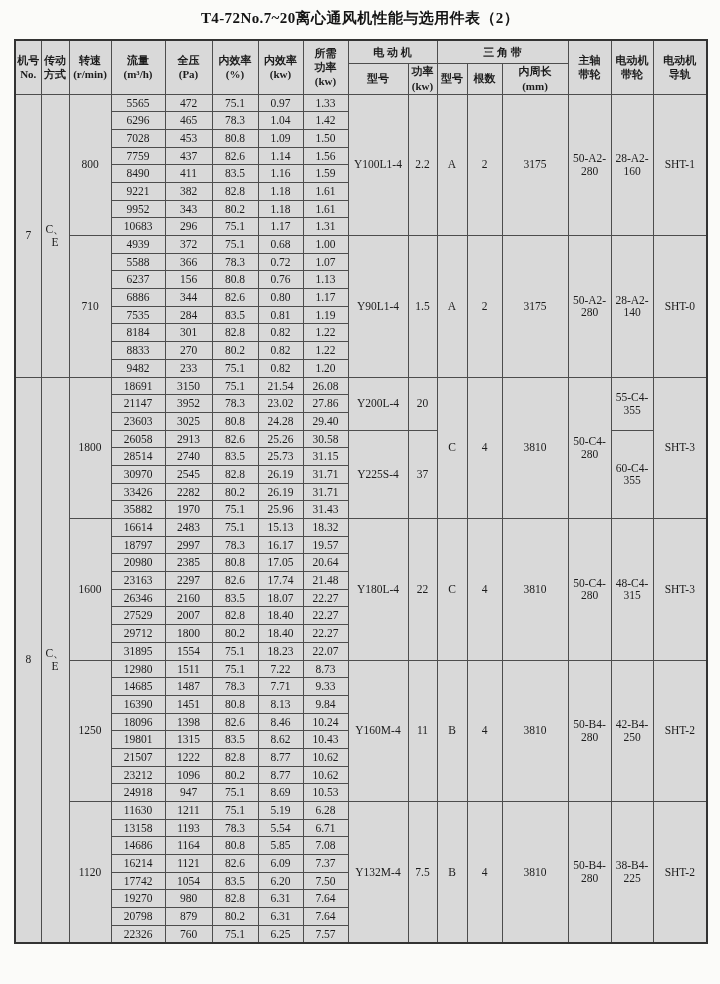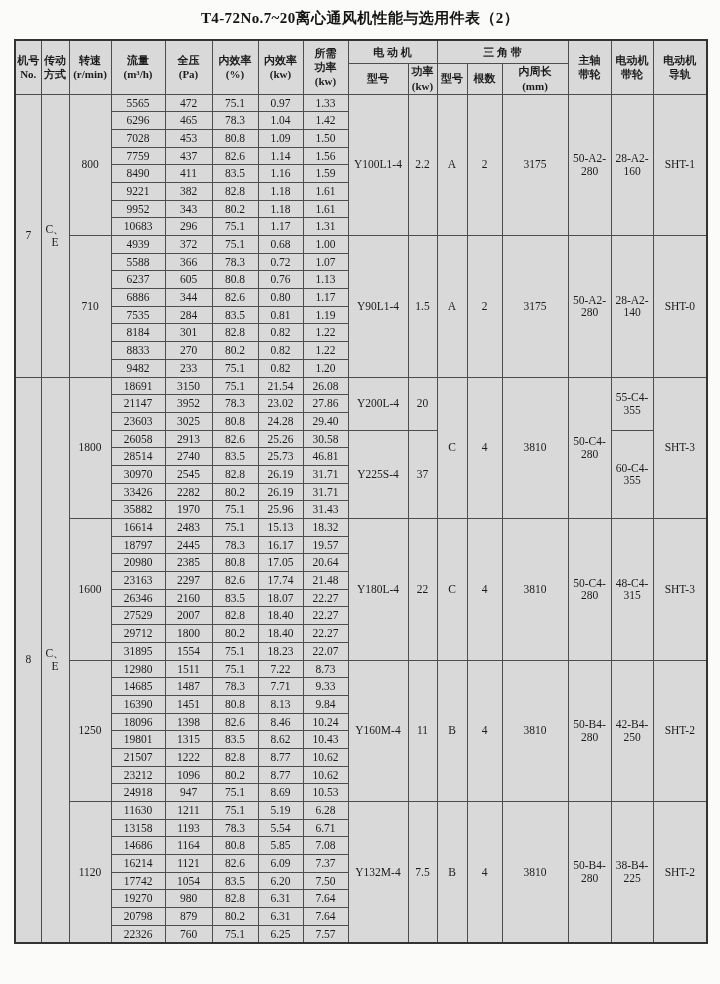--- a/index.html
+++ b/index.html
@@ -203,21 +203,21 @@
         </tr>
         <tr>
           <td>5588</td>
           <td>366</td>
           <td>78.3</td>
           <td>0.72</td>
           <td>1.07</td>
         </tr>
         <tr>
           <td>6237</td>
-          <td>605</td>
+          <td>156</td>
           <td>80.8</td>
           <td>0.76</td>
           <td>1.13</td>
         </tr>
         <tr>
           <td>6886</td>
           <td>344</td>
           <td>82.6</td>
           <td>0.80</td>
           <td>1.17</td>
@@ -290,21 +290,21 @@
           <td>30.58</td>
           <td rowspan="5">Y225S-4</td>
           <td rowspan="5">37</td>
           <td rowspan="5">60-C4-355</td>
         </tr>
         <tr>
           <td>28514</td>
           <td>2740</td>
           <td>83.5</td>
           <td>25.73</td>
-          <td>46.81</td>
+          <td>31.15</td>
         </tr>
         <tr>
           <td>30970</td>
           <td>2545</td>
           <td>82.8</td>
           <td>26.19</td>
           <td>31.71</td>
         </tr>
         <tr>
           <td>33426</td>
@@ -331,21 +331,21 @@
           <td rowspan="8">22</td>
           <td rowspan="8">C</td>
           <td rowspan="8">4</td>
           <td rowspan="8">3810</td>
           <td rowspan="8">50-C4-280</td>
           <td rowspan="8">48-C4-315</td>
           <td rowspan="8">SHT-3</td>
         </tr>
         <tr>
           <td>18797</td>
-          <td>2445</td>
+          <td>2997</td>
           <td>78.3</td>
           <td>16.17</td>
           <td>19.57</td>
         </tr>
         <tr>
           <td>20980</td>
           <td>2385</td>
           <td>80.8</td>
           <td>17.05</td>
           <td>20.64</td>

